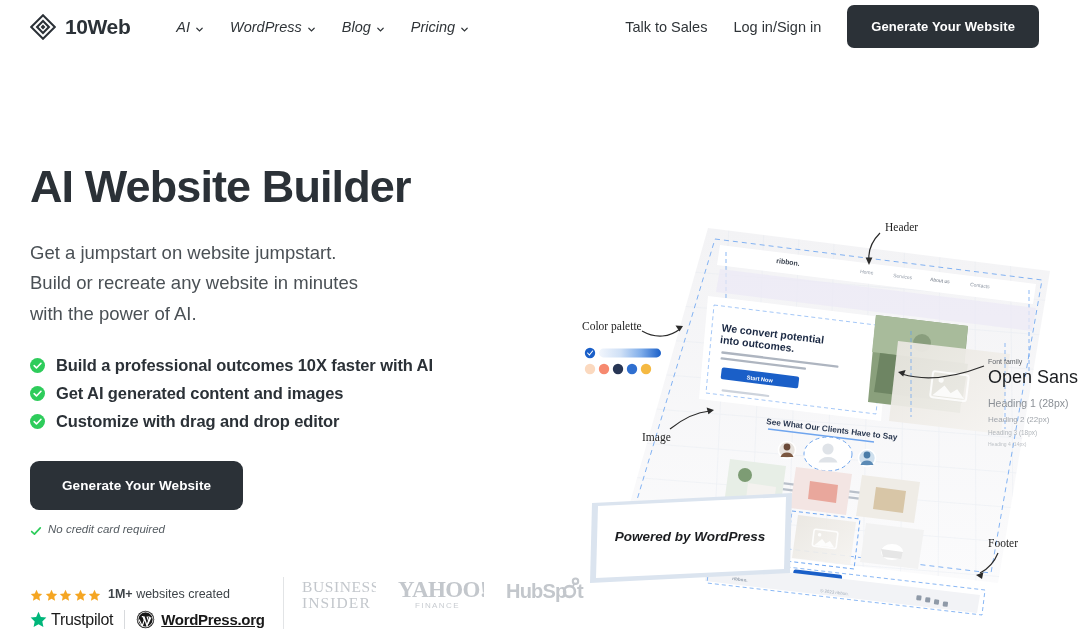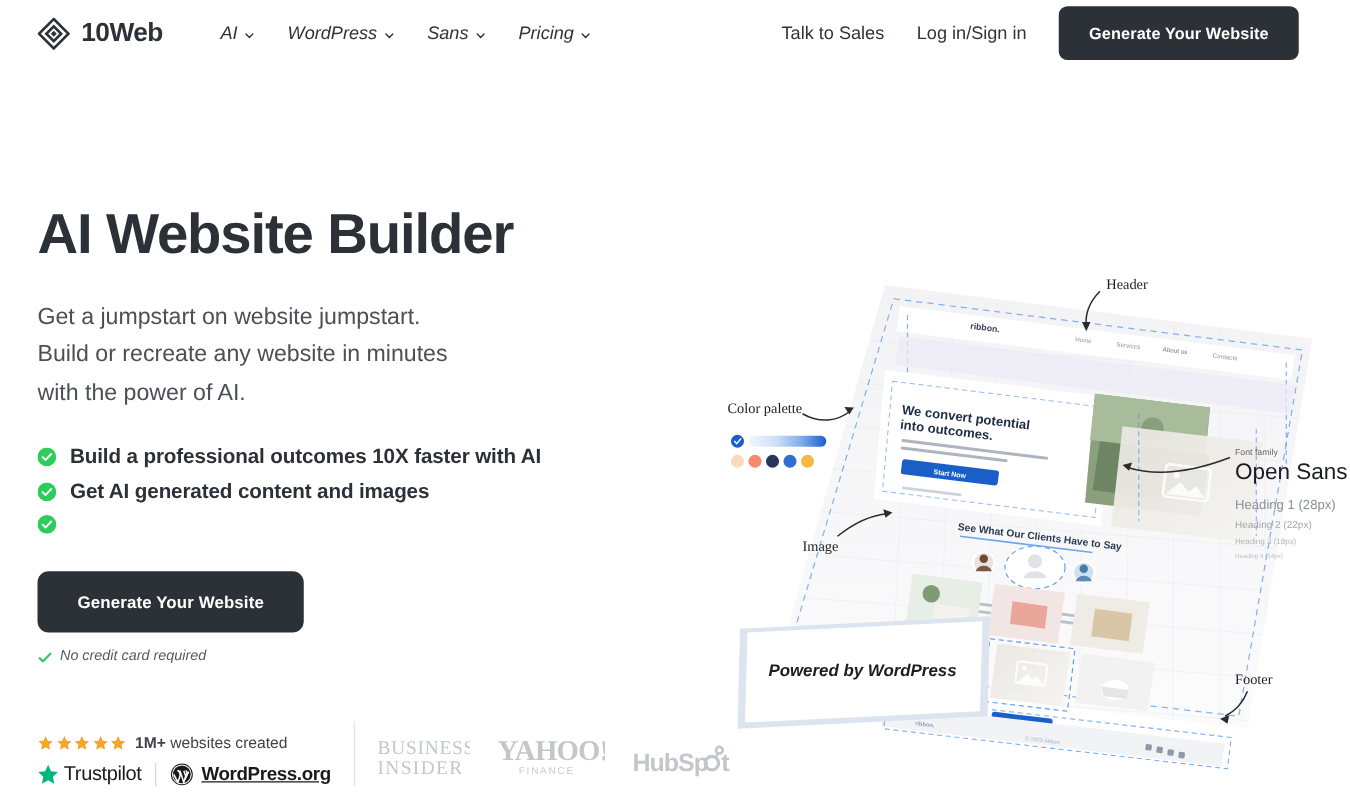--- a/index.html
+++ b/index.html
@@ -104,21 +104,21 @@
   .stars-label b { font-weight: bold; }
   .badges-row { display: flex; align-items: center; gap: 11px; }
   .tp { display: flex; align-items: center; gap: 4px; }
   .tp-star { width: 17px; height: 17px; display: block; }
   .tp-name { font-size: 16px; color: #191919; letter-spacing: -0.3px; }
   .vdiv { width: 1px; height: 19px; background: #d8dadd; }
   .wp { display: flex; align-items: center; gap: 6px; }
   .wp-mark { width: 19px; height: 19px; display: block; }
   .wp-name { font-size: 15px; font-weight: bold; color: #191919; letter-spacing: -0.3px; text-decoration: underline; }
   .social-divider { width: 1px; height: 52px; background: #e2e4e6; margin: 0 18px 8px 18px; }
-  .press-row { display: flex; align-items: flex-end; gap: 22px; padding-bottom: 8px; margin-top: 27px; }
+  .press-row { display: flex; align-items: flex-start; gap: 22px; padding-bottom: 20px; margin-top: 27px; }
   .press-logo { display: block; }
 
   
   .hero-art {
     position: absolute;
     right: 0px; top: 150px;
     width: 500px; height: 420px;
   }
   .hero-art svg { display: block; }
 </style>
@@ -150,21 +150,21 @@
     </div>
     <div class="nav-item">
       <span>WordPress</span>
       <span class="caret">
         <svg viewBox="0 0 10 10" width="9" height="9">
             <path d="M2 3.6 L5 6.6 L8 3.6" fill="none" stroke="#2f3438" stroke-width="1.3" stroke-linecap="round"></path>
           </svg>
       </span>
     </div>
     <div class="nav-item">
-      <span>Sans</span>
+      <span>Blog</span>
       <span class="caret">
         <svg viewBox="0 0 10 10" width="9" height="9">
             <path d="M2 3.6 L5 6.6 L8 3.6" fill="none" stroke="#2f3438" stroke-width="1.3" stroke-linecap="round"></path>
           </svg>
       </span>
     </div>
     <div class="nav-item">
       <span>Pricing</span>
       <span class="caret">
         <svg viewBox="0 0 10 10" width="9" height="9">
@@ -211,20 +211,21 @@
         </span>
         <span class="feature-text">Get AI generated content and images</span>
       </div>
       <div class="feature-row">
         <span class="check-badge">
           <svg viewBox="0 0 16 16" width="15" height="15">
               <circle cx="8" cy="8" r="8" fill="#2ecc5b"></circle>
               <path d="M4.4 8.2 L6.9 10.6 L11.7 5.6" fill="none" stroke="#ffffff" stroke-width="1.7" stroke-linecap="round" stroke-linejoin="round"></path>
             </svg>
         </span>
+        <span class="feature-text">Customize with drag and drop editor</span>
       </div>
     </div>
 
     <div class="cta-wrap">
       <button class="cta-main">Generate Your Website</button>
       <div class="nocard">
         <span class="nocard-check">
           <svg viewBox="0 0 14 14" width="12" height="12">
               <path d="M2 7.6 L5.2 10.6 L12 3.4" fill="none" stroke="#2ecc5b" stroke-width="2" stroke-linecap="round" stroke-linejoin="round"></path>
             </svg>

